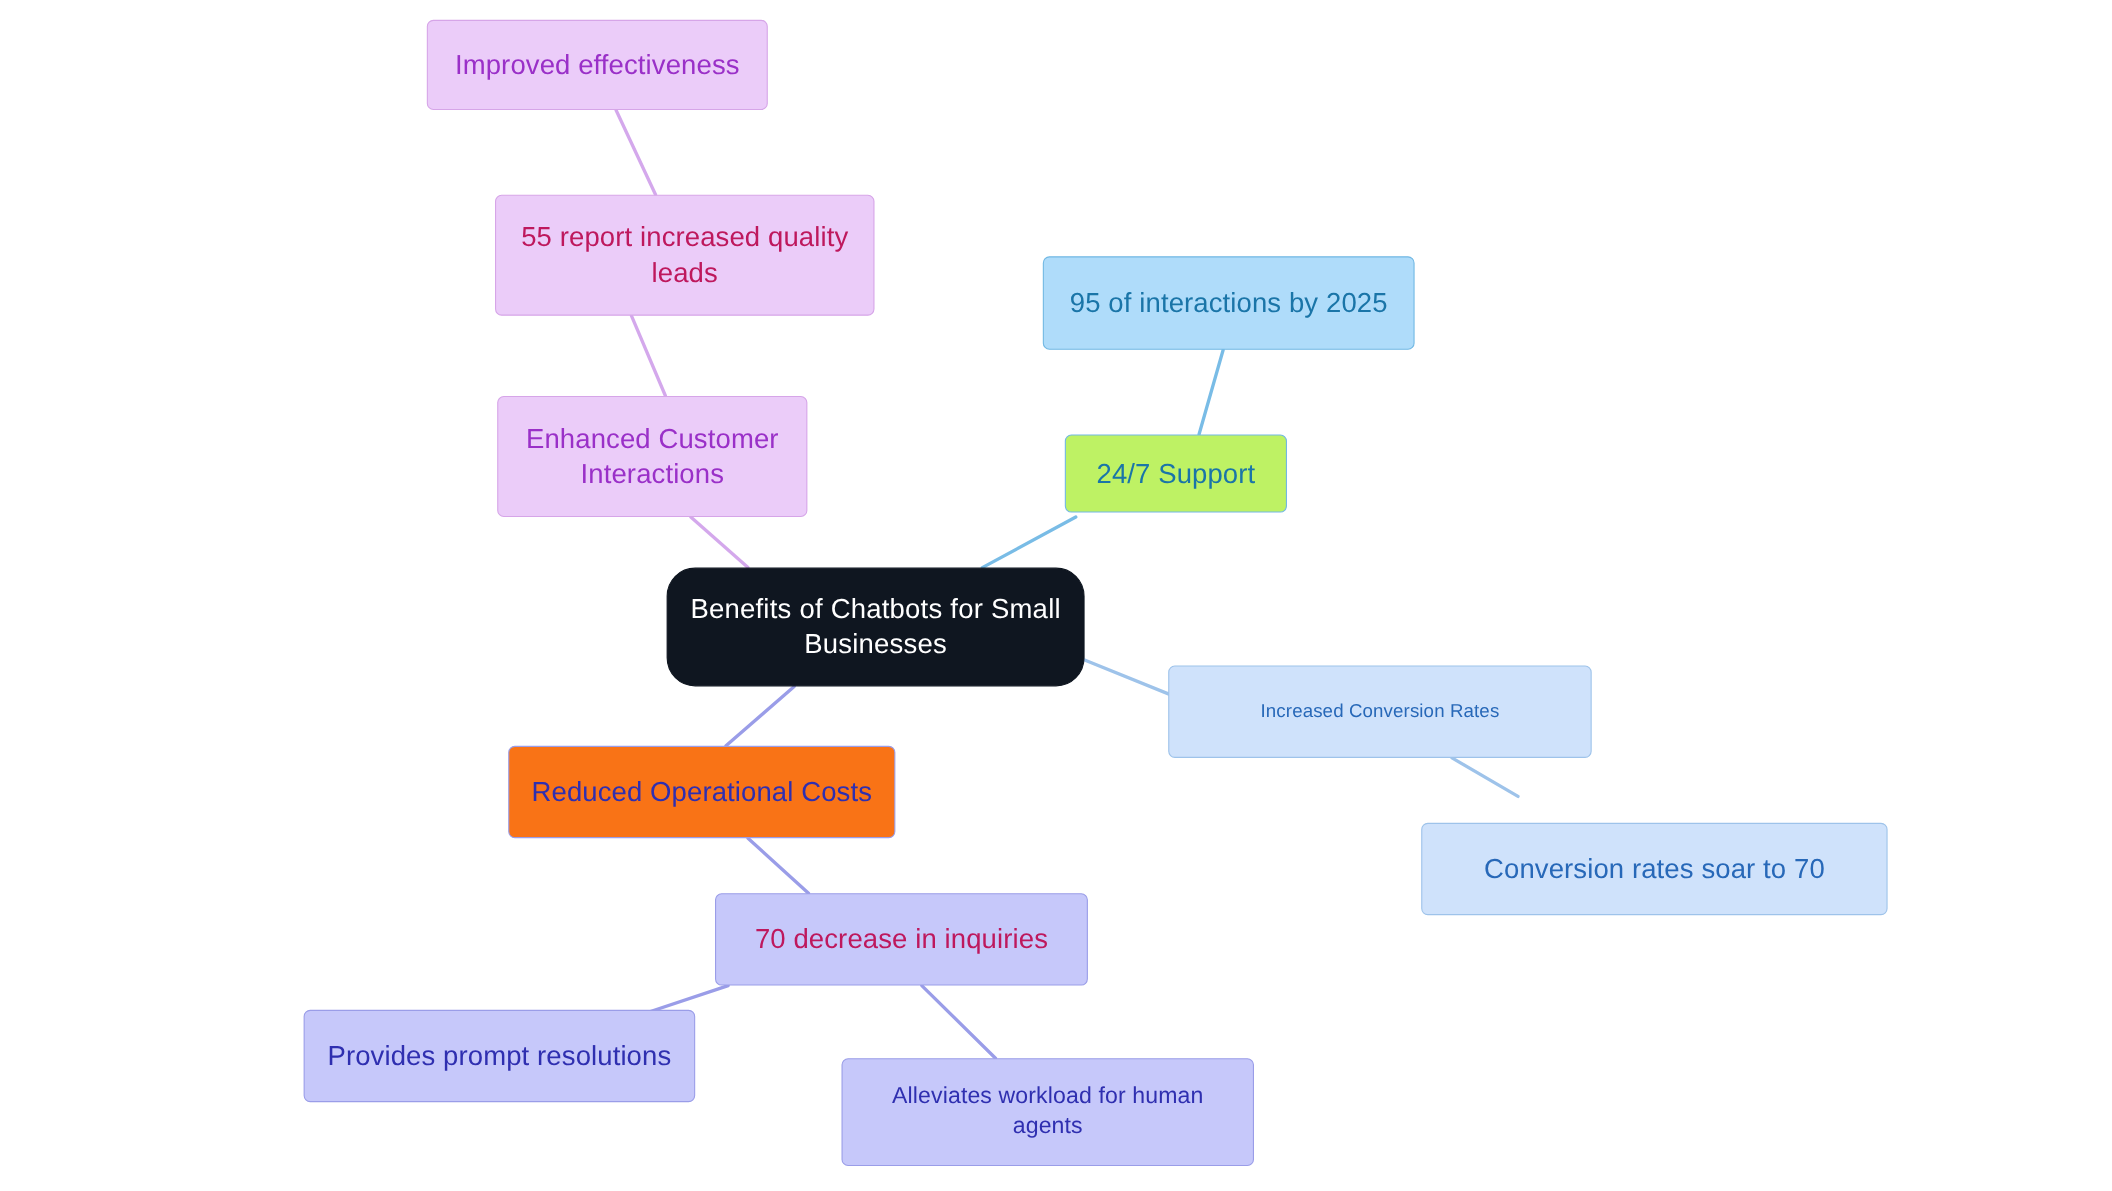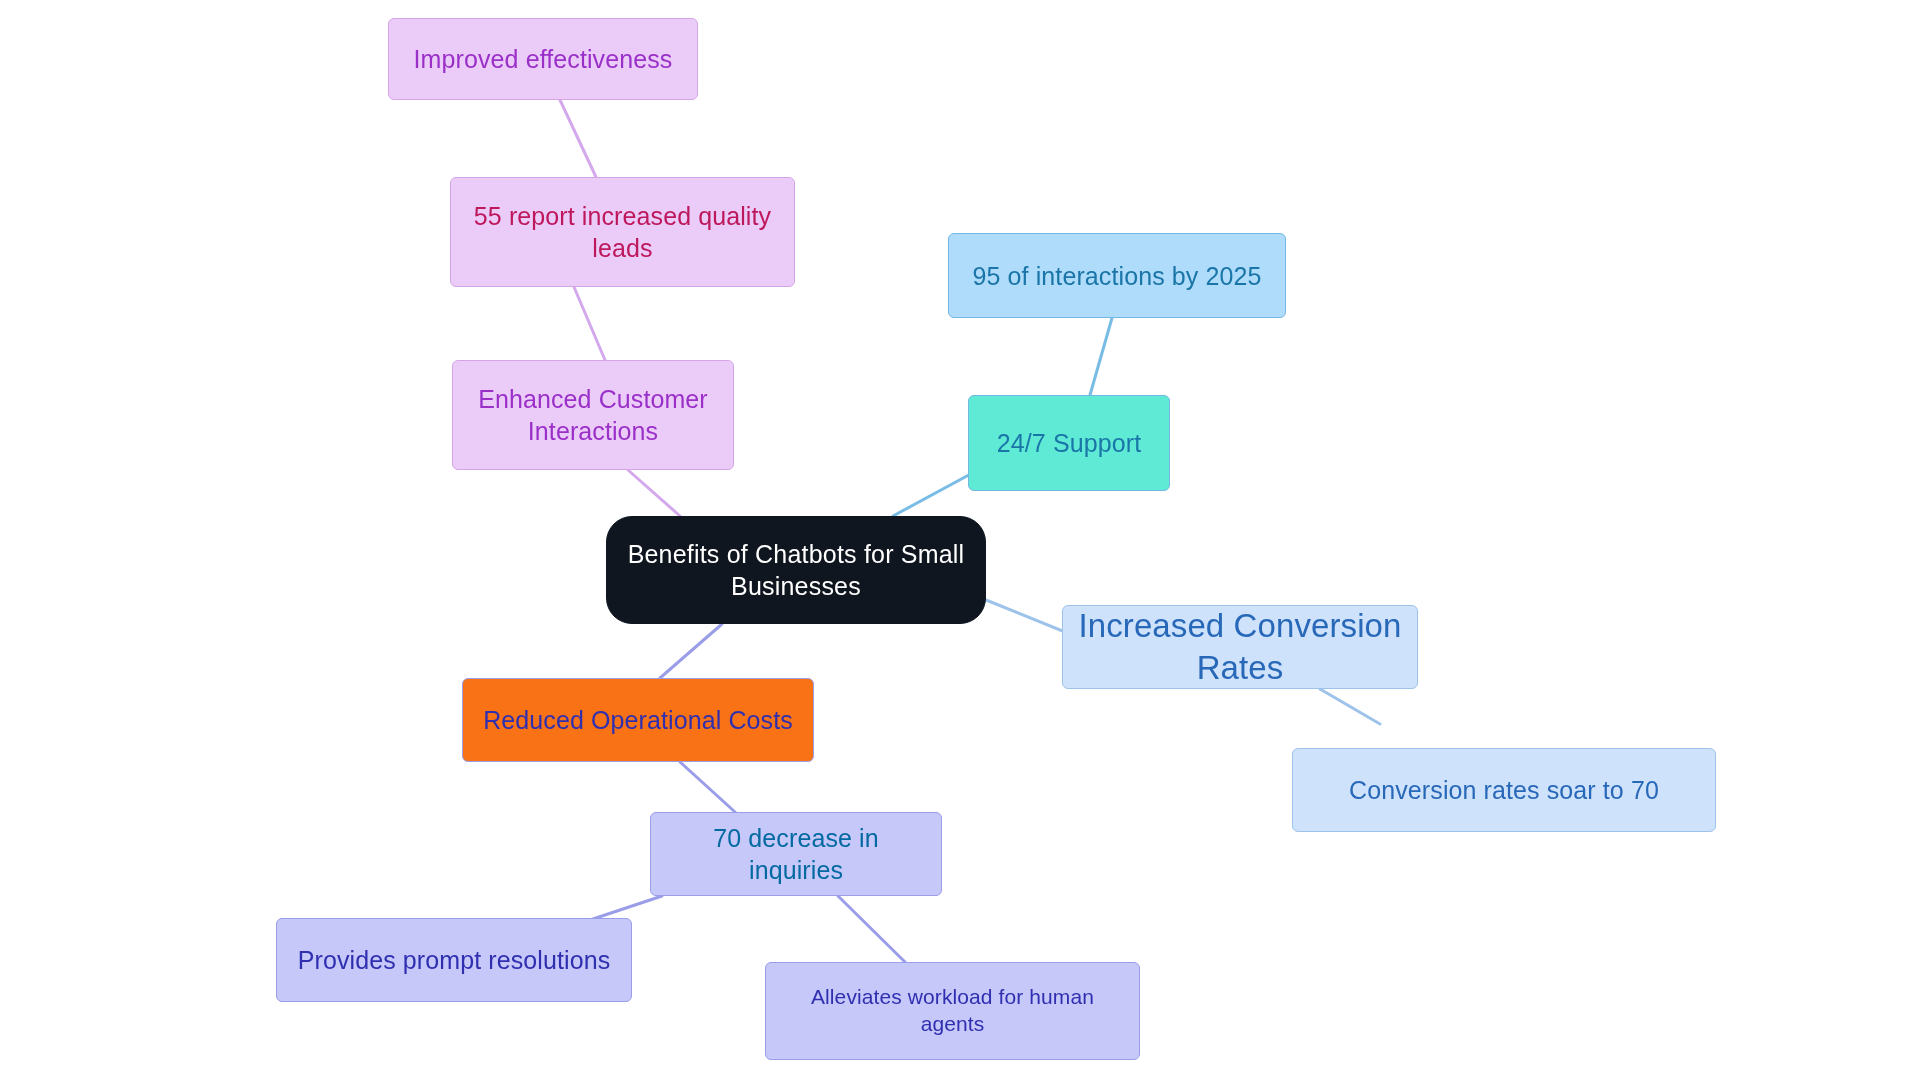--- a/index.html
+++ b/index.html
@@ -76,36 +76,36 @@
       </div>
       <div class="node" style="left: 428px; top: 360px; width: 282px; height: 110px; background: rgb(235, 204, 249); border-color: rgb(214, 165, 232); color: rgb(154, 48, 200); font-size: 25px; margin-left: 24px;">
         <span class="node-label">Enhanced Customer Interactions</span>
       </div>
       <div class="node" style="left: 450px; top: 177px; width: 345px; height: 110px; background: rgb(235, 204, 249); border-color: rgb(214, 165, 232); color: #be185d; font-size: 25px;">
         <span class="node-label">55 report increased quality leads</span>
       </div>
       <div class="node" style="left: 388px; top: 18px; width: 310px; height: 82px; background: rgb(235, 204, 249); border-color: rgb(214, 165, 232); color: rgb(154, 48, 200); font-size: 25px;">
         <span class="node-label">Improved effectiveness</span>
       </div>
-      <div class="node" style="left: 968px; top: 395px; width: 202px; height: 96px; background: #5eead4; border-color: rgb(114, 184, 227); color: rgb(26, 117, 168); font-size: 25px;">
+      <div class="node" style="left: 968px; top: 395px; width: 202px; height: 71px; background: #bef264; border-color: rgb(114, 184, 227); color: rgb(26, 117, 168); font-size: 25px;">
         <span class="node-label">24/7 Support</span>
       </div>
       <div class="node" style="left: 948px; top: 233px; width: 338px; height: 85px; background: rgb(175, 220, 250); border-color: rgb(114, 184, 227); color: rgb(26, 117, 168); font-size: 25px;">
         <span class="node-label">95 of interactions by 2025</span>
       </div>
-      <div class="node" style="left: 1062px; top: 605px; width: 356px; height: 84px; background: rgb(207, 226, 251); border-color: rgb(158, 195, 234); color: rgb(39, 104, 184); font-size: 33px;">
+      <div class="node" style="left: 1062px; top: 605px; width: 385px; height: 84px; background: rgb(207, 226, 251); border-color: rgb(158, 195, 234); color: rgb(39, 104, 184); font-size: 17px;">
         <span class="node-label">Increased Conversion Rates</span>
       </div>
       <div class="node" style="left: 1292px; top: 748px; width: 424px; height: 84px; background: rgb(207, 226, 251); border-color: rgb(158, 195, 234); color: rgb(39, 104, 184); font-size: 25px;">
         <span class="node-label">Conversion rates soar to 70</span>
       </div>
       <div class="node" style="left: 462px; top: 678px; width: 352px; height: 84px; background: #f97316; border-color: rgb(154, 157, 232); color: rgb(47, 47, 176); font-size: 25px; text-align: right;">
         <span class="node-label">Reduced Operational Costs</span>
       </div>
-      <div class="node" style="left: 650px; top: 812px; width: 292px; height: 84px; background: rgb(198, 200, 250); border-color: rgb(154, 157, 232); color: #0369a1; font-size: 25px;">
+      <div class="node" style="left: 650px; top: 812px; width: 339px; height: 84px; background: rgb(198, 200, 250); border-color: rgb(154, 157, 232); color: #be185d; font-size: 25px;">
         <span class="node-label">70 decrease in inquiries</span>
       </div>
       <div class="node" style="left: 276px; top: 918px; width: 356px; height: 84px; background: rgb(198, 200, 250); border-color: rgb(154, 157, 232); color: rgb(47, 47, 176); font-size: 25px;">
         <span class="node-label">Provides prompt resolutions</span>
       </div>
       <div class="node" style="left: 765px; top: 962px; width: 375px; height: 98px; background: rgb(198, 200, 250); border-color: rgb(154, 157, 232); color: rgb(47, 47, 176); font-size: 21px;">
         <span class="node-label">Alleviates workload for human agents</span>
       </div>
     </div>
 </div>

